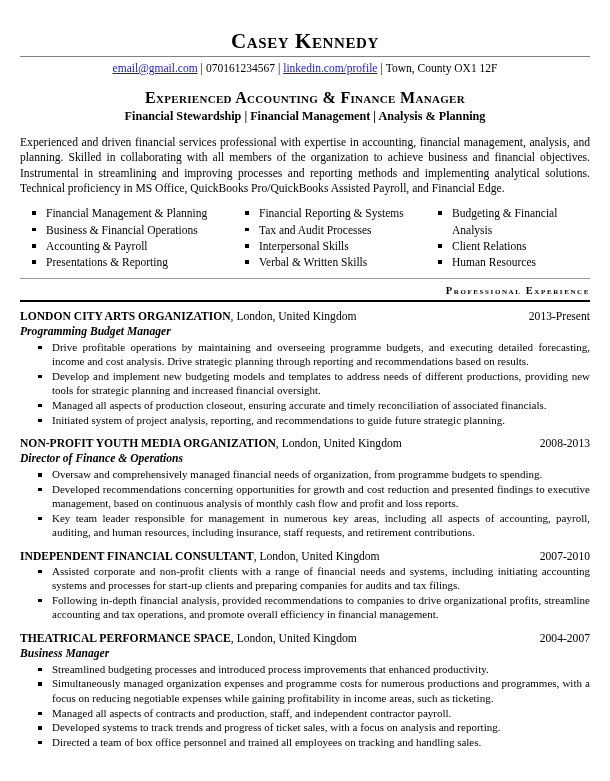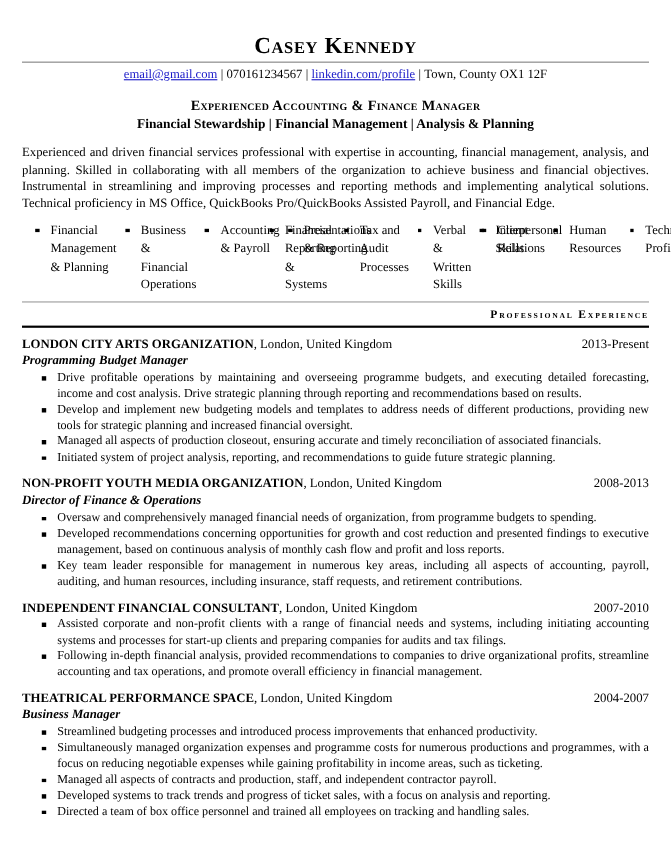--- a/index.html
+++ b/index.html
@@ -49,21 +49,21 @@
   .contact a {
     color: #1818c8;
     text-decoration: underline;
   }
   .contact .sep {
     color: #000;
     padding: 0 3px;
   }
   .headline {
     text-align: center;
-    font-size: 13px;
+    font-size: 16px;
     font-weight: bold;
     font-variant: small-caps;
     letter-spacing: 0.3px;
     line-height: 1.2;
     margin: 0;
   }
   .subheadline {
     text-align: center;
     font-size: 12.2px;
     font-weight: bold;
@@ -81,21 +81,21 @@
 
   
   .skills {
     display: grid;
     grid-template-columns: 213px 193px auto;
     column-gap: 0;
     margin: 0 0 6px 4px;
   }
   .skill-col {
     display: flex;
-    flex-direction: row;
+    flex-direction: column;
   }
   .skill-item {
     font-size: 11.5px;
     line-height: 1.42;
     position: relative;
     padding-left: 22px;
   }
   .skill-item::before {
     content: "";
     position: absolute;
@@ -193,27 +193,27 @@
   <div class="skills">
     <div class="skill-col">
       <div class="skill-item">Financial Management &amp; Planning</div>
       <div class="skill-item">Business &amp; Financial Operations</div>
       <div class="skill-item">Accounting &amp; Payroll</div>
       <div class="skill-item">Presentations &amp; Reporting</div>
     </div>
     <div class="skill-col">
       <div class="skill-item">Financial Reporting &amp; Systems</div>
       <div class="skill-item">Tax and Audit Processes</div>
+      <div class="skill-item">Interpersonal Skills</div>
       <div class="skill-item">Verbal &amp; Written Skills</div>
-      <div class="skill-item">Interpersonal Skills</div>
     </div>
     <div class="skill-col">
+      <div class="skill-item">Budgeting &amp; Financial Analysis</div>
       <div class="skill-item">Client Relations</div>
       <div class="skill-item">Human Resources</div>
-      <div class="skill-item">Technical Proficiency</div>
     </div>
   </div>
 
   <div class="section-bar">
     <span class="section-title">Professional Experience</span>
   </div>
 
   <div class="job">
     <div class="job-head">
       <div><span class="job-org">LONDON CITY ARTS ORGANIZATION</span><span class="job-loc">, London, United Kingdom</span></div>

